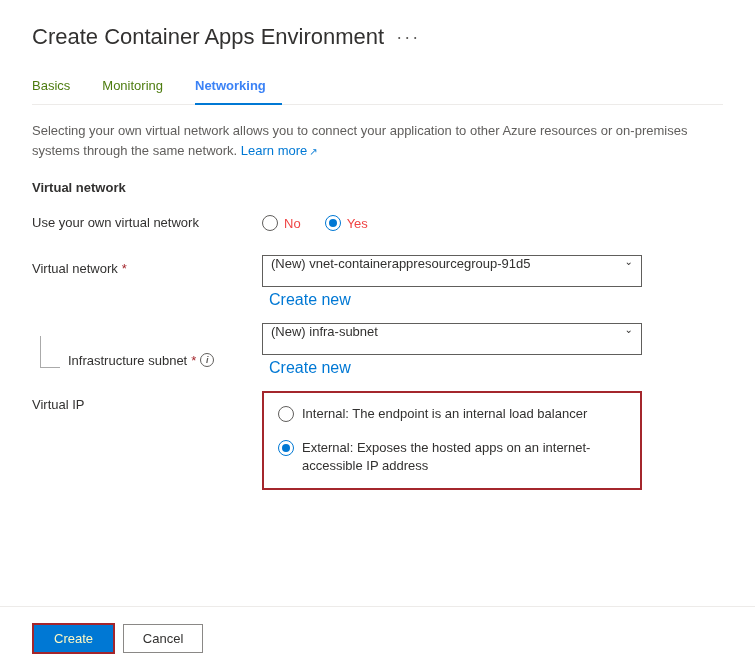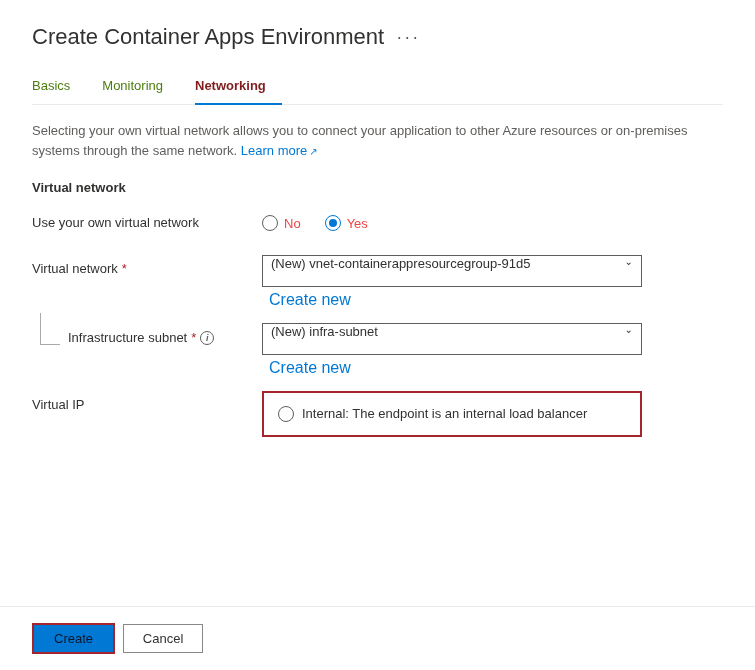--- a/index.html
+++ b/index.html
@@ -56,21 +56,21 @@
       margin-right: 16px;
       cursor: pointer;
       font-size: 13px;
       color: #4d7c0f;
       border-bottom: 2px solid transparent;
       margin-bottom: -1px;
       text-decoration: none;
     }
 
     .tab.active {
-      color: #7f1d1d;
+      color: #3b82f6;
       border-bottom: 2px solid #0078d4;
       font-weight: 600;
     }
 
     
     .description {
       font-size: 13px;
       color: #605e5c;
       margin-bottom: 20px;
       line-height: 1.5;
@@ -271,21 +271,21 @@
       border-top: 1px solid #edebe9;
       padding: 16px 32px;
       display: flex;
       align-items: center;
       gap: 8px;
       background: #fff;
     }
 
     .btn-create {
       background: #0078d4;
-      color: #0f172a;
+      color: #fef9c3;
       border: 2px solid #a4262c;
       padding: 6px 20px;
       font-size: 13px;
       cursor: pointer;
       font-family: 'Segoe UI', Arial, sans-serif;
       font-weight: 400;
       min-width: 80px;
     }
 
     .btn-cancel {
@@ -361,21 +361,21 @@
             <span>(New) vnet-containerappresourcegroup-91d5</span>
             <span class="dropdown-chevron">⌄</span>
           </div>
           <a class="create-new-link" href="#">
             <span>Create new</span>
           </a>
         </div>
       </div>
 
       <div class="infra-subnet-row">
-        <div style="width:230px; min-width:230px; display:flex; align-items:flex-end; padding-top:6px;">
+        <div style="width:230px; min-width:230px; display:flex; align-items:center; padding-top:6px;margin-top:23px;">
           <div style="width:20px; height:32px; border-left:1px solid #aaa; border-bottom:1px solid #aaa; margin-left:8px; margin-right:8px; flex-shrink:0; margin-top:-16px;"></div>
           <div class="form-label" style="width:auto; min-width:0; padding-top:0;">
             <span>Infrastructure subnet</span>
             <span class="required"> *</span>
             <span class="info-icon">i</span>
           </div>
         </div>
         <div class="form-control">
           <div class="dropdown">
             <span>(New) infra-subnet</span>
@@ -390,20 +390,24 @@
       <div class="form-row" style="align-items:flex-start;">
         <div class="form-label">
           <span>Virtual IP</span>
         </div>
         <div class="form-control">
           <div class="virtual-ip-box">
             <label class="virtual-ip-option">
               <div class="virtual-ip-radio"></div>
               <span class="virtual-ip-label">Internal: The endpoint is an internal load balancer</span>
             </label>
+            <label class="virtual-ip-option">
+              <div class="virtual-ip-radio checked"></div>
+              <span class="virtual-ip-label">External: Exposes the hosted apps on an internet-accessible IP address</span>
+            </label>
           </div>
         </div>
       </div>
 
     </div>
   </div>
 
   <div class="footer">
     <button class="btn-create">Create</button>
     <button class="btn-cancel">Cancel</button>

